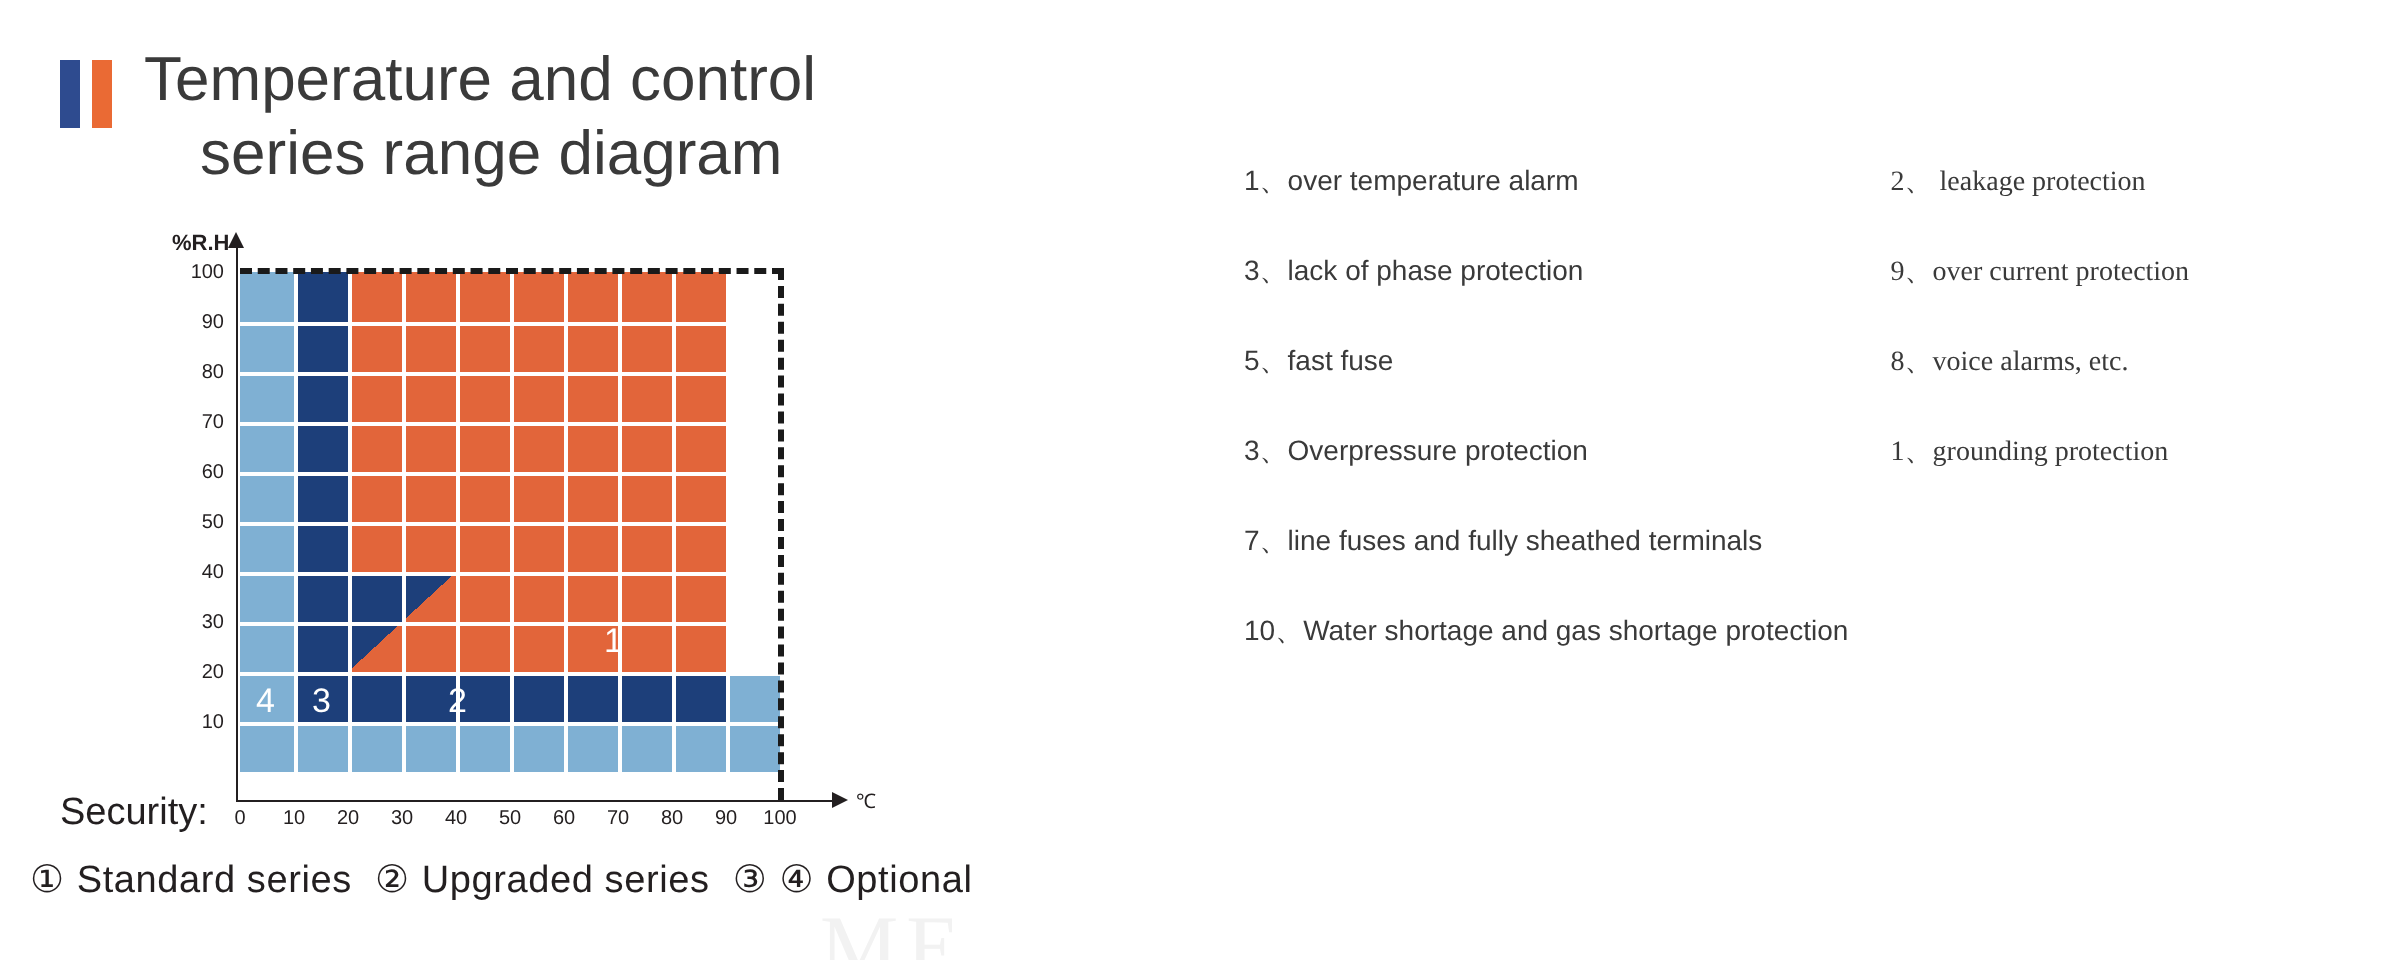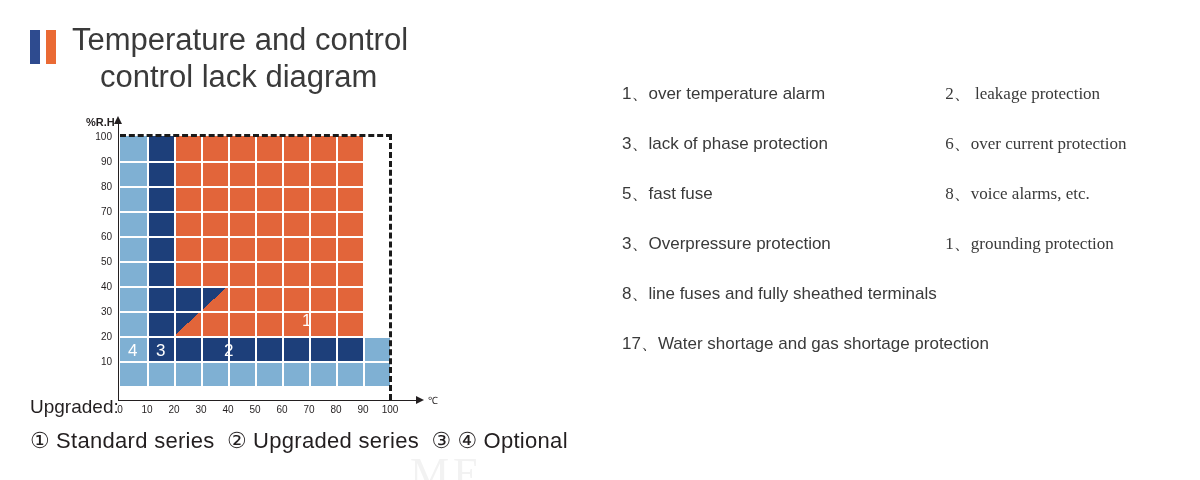--- a/index.html
+++ b/index.html
@@ -46,49 +46,49 @@
 
   .dash-top{position:absolute;border-top:3px dashed #1a1a1a;}
   .dash-right{position:absolute;border-left:3px dashed #1a1a1a;}
 
   .ytick{position:absolute;right:0;font-size:10px;color:#231f20;text-align:right;width:26px;}
   .xtick{position:absolute;font-size:10px;color:#231f20;text-align:center;width:22px;}
 
   .region-num{position:absolute;color:#ffffff;font-size:17px;}
 
   .remarks{position:absolute;left:30px;top:396px;font-size:19px;color:#231f20;}
-  .legend{position:absolute;left:30px;top:428px;font-size:22px;color:#231f20;letter-spacing:.3px;}
+  .legend{position:absolute;left:15px;top:428px;font-size:19px;color:#231f20;letter-spacing:.3px;}
   .legend span{margin-right:6px;}
 
   
   .right{position:absolute;left:578px;top:22px;width:610px;}
   .sec-list{position:absolute;left:600px;top:82px;width:600px;}
   .sec-row{display:flex;margin-bottom:27px;}
-  .sec-item{font-size:17px;color:#3a3a3a;}
+  .sec-item{font-size:14px;color:#3a3a3a;}
   .col1{width:330px;padding-left:22px;}
   .col2{width:260px;font-family:Liberation Serif, serif;}
   .full{padding-left:22px;}
 
   
   .watermark{position:absolute;left:410px;top:448px;font-size:44px;color:#f2f2f2;font-family:"Liberation Serif", serif;letter-spacing:4px;}
 </style>
 </head>
 <body>
 
 <div class="page">
 
   <div class="left">
     <div class="head">
       <div class="bars">
         <div class="bar blue"></div>
         <div class="bar orange"></div>
       </div>
       <div class="head-text">
         <span>Temperature and control</span>
-        <span class="l2">control lack diagram</span>
+        <span class="l2">series range diagram</span>
       </div>
     </div>
   </div>
 
   <div class="chart-wrap">
 
     <div class="axis-label-y">%R.H</div>
     <div class="axis-label-x">℃</div>
 
     <div class="axis-v"></div>
@@ -163,49 +163,49 @@
       <div class="region-num" style="left:182px;top:175px;">1</div>
       <div class="region-num" style="left:104px;top:205px;">2</div>
       <div class="region-num" style="left:36px;top:205px;">3</div>
       <div class="region-num" style="left:8px;top:205px;">4</div>
     </div>
 
     <div class="dash-top" style="left:90px;top:26px;width:272px;"></div>
     <div class="dash-right" style="left:359px;top:26px;height:266px;"></div>
   </div>
 
-  <div class="remarks">Upgraded:</div>
+  <div class="remarks">Security:</div>
 
   <div class="legend">
     <span>①</span><span>Standard series</span>
     <span>②</span><span>Upgraded series</span>
     <span>③</span><span>④</span><span>Optional</span>
   </div>
 
 
   <div class="sec-list">
     <div class="sec-row">
       <div class="sec-item col1">1、over temperature alarm</div>
       <div class="sec-item col2">2、 leakage protection</div>
     </div>
     <div class="sec-row">
       <div class="sec-item col1">3、lack of phase protection</div>
-      <div class="sec-item col2">6、over current protection</div>
+      <div class="sec-item col2">9、over current protection</div>
     </div>
     <div class="sec-row">
       <div class="sec-item col1">5、fast fuse</div>
       <div class="sec-item col2">8、voice alarms, etc.</div>
     </div>
     <div class="sec-row">
       <div class="sec-item col1">3、Overpressure protection</div>
       <div class="sec-item col2">1、grounding protection</div>
     </div>
     <div class="sec-row">
-      <div class="sec-item full">8、line fuses and fully sheathed terminals</div>
-    </div>
-    <div class="sec-row">
-      <div class="sec-item full">17、Water shortage and gas shortage protection</div>
+      <div class="sec-item full">7、line fuses and fully sheathed terminals</div>
+    </div>
+    <div class="sec-row">
+      <div class="sec-item full">10、Water shortage and gas shortage protection</div>
     </div>
   </div>
 
   <div class="watermark">ME</div>
 
 </div>
 
 </body></html>

